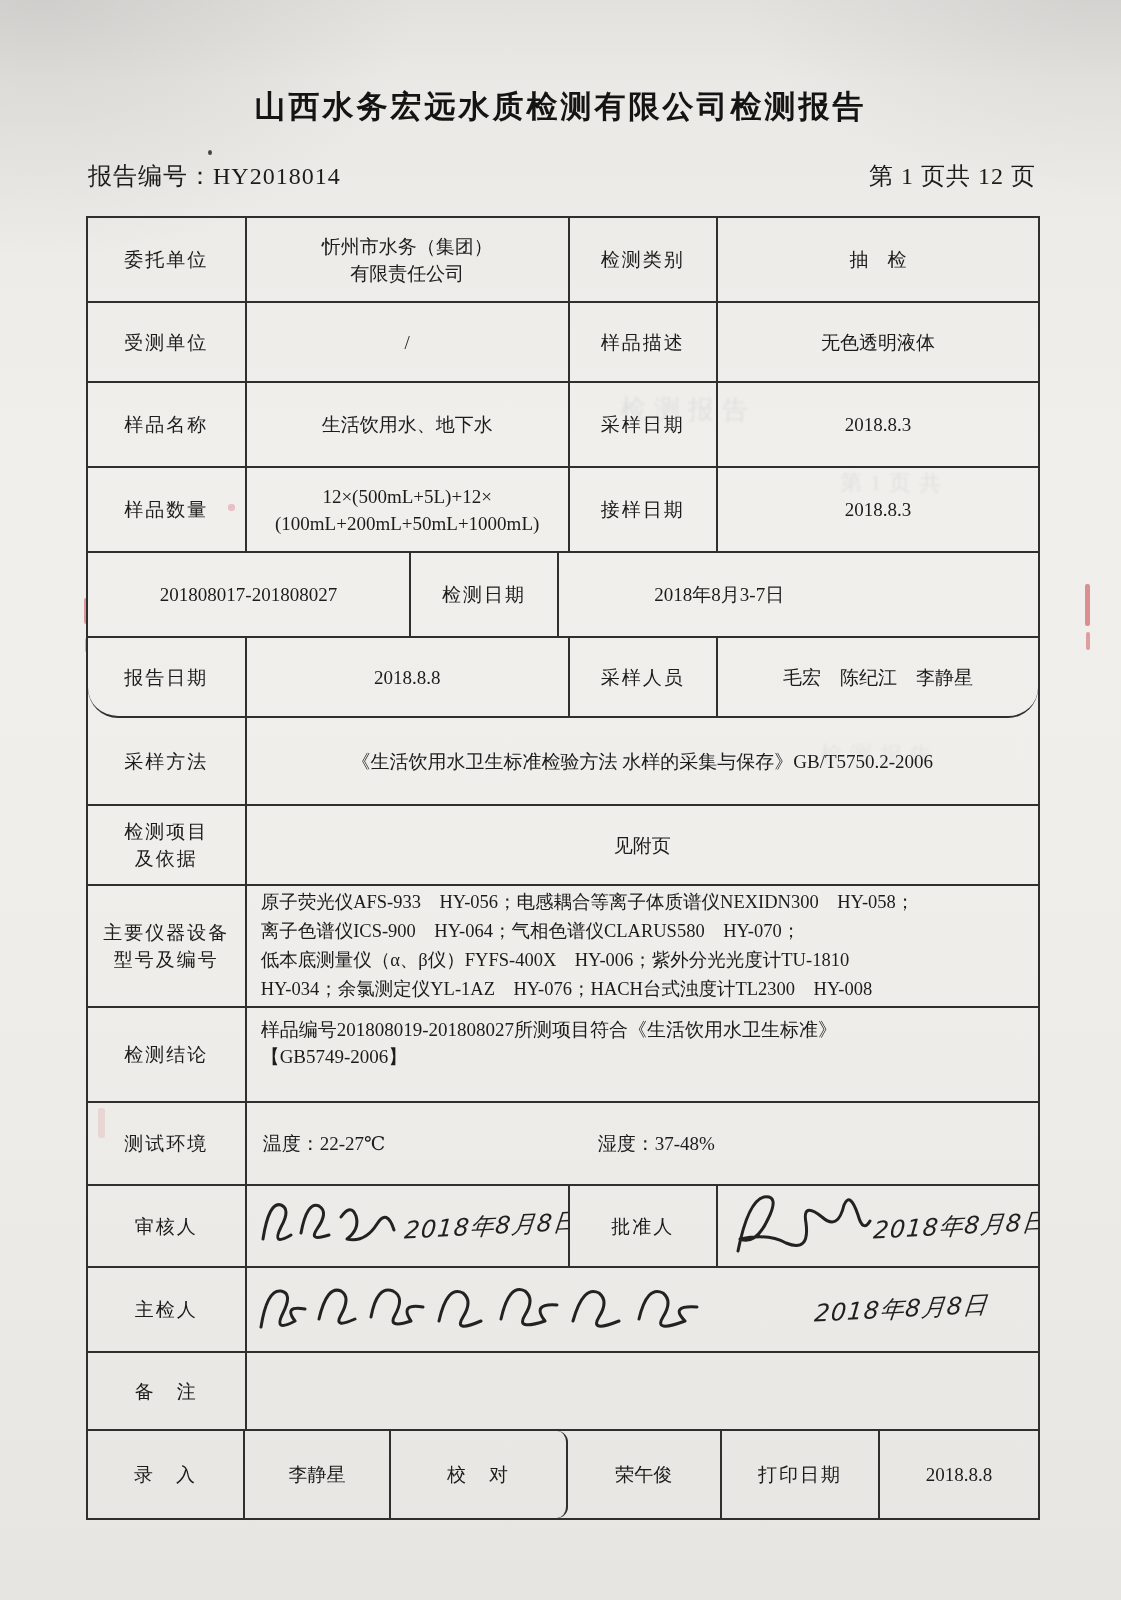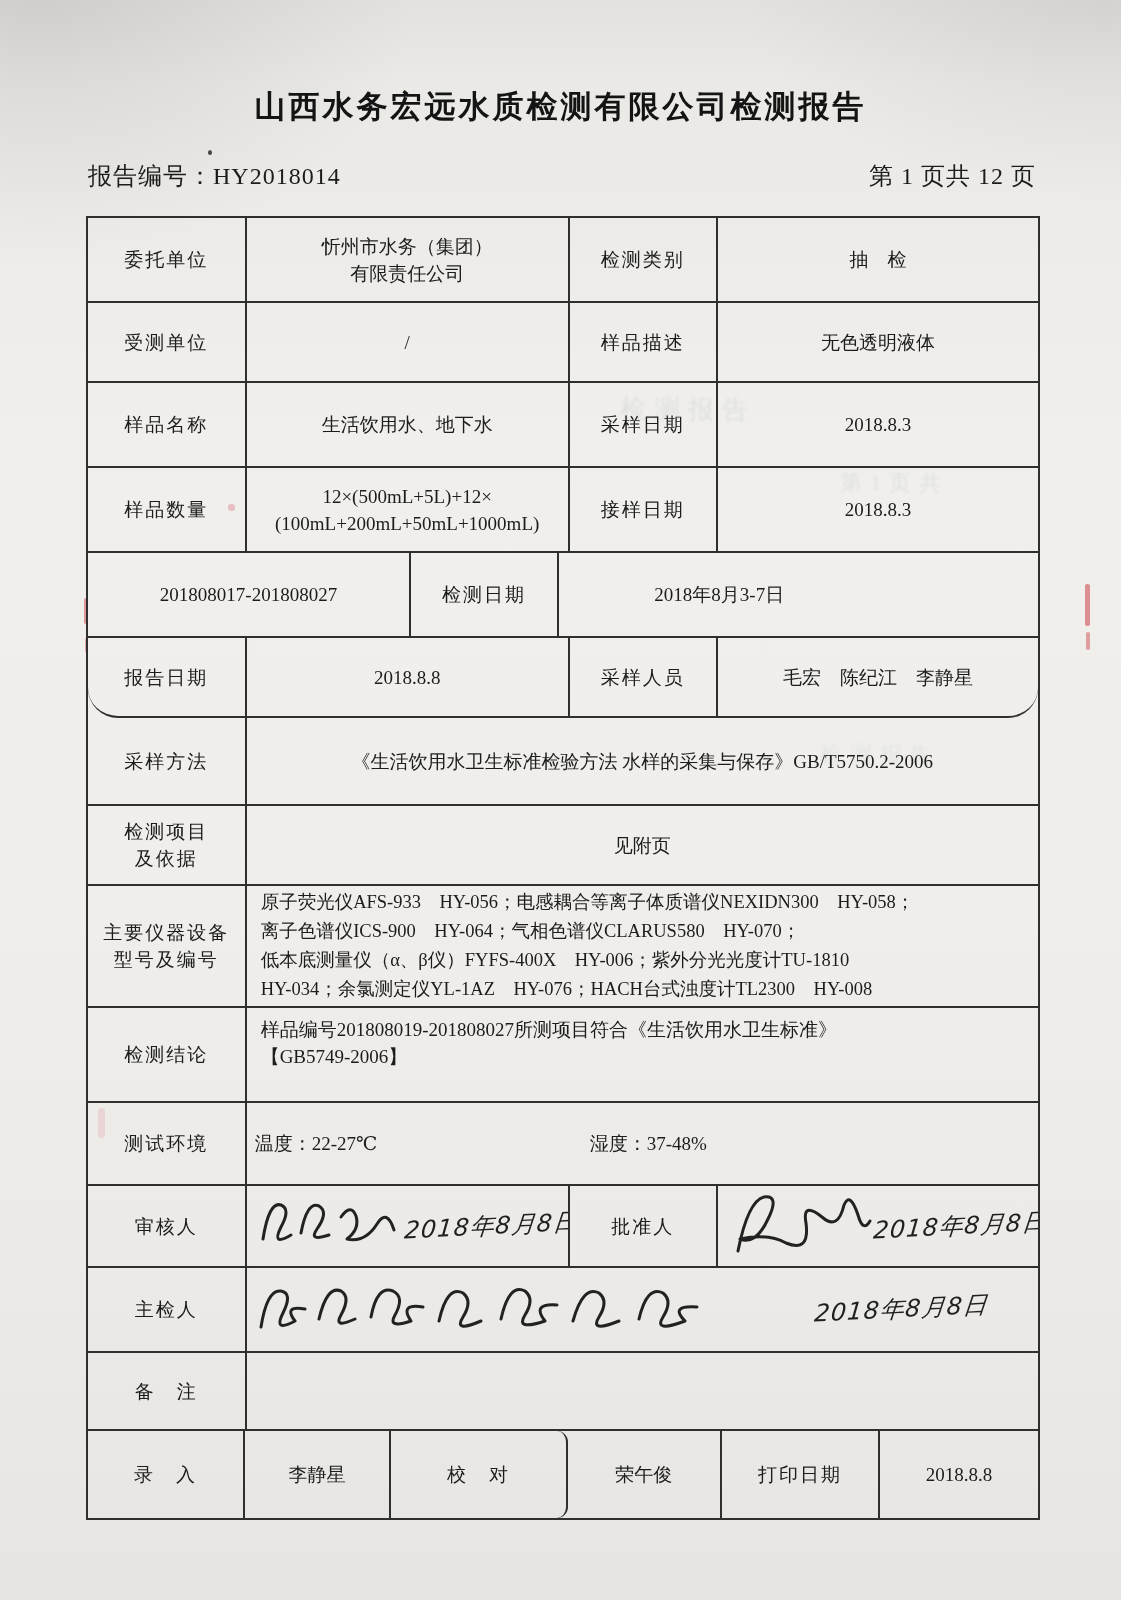--- a/index.html
+++ b/index.html
@@ -34,21 +34,21 @@
   .b1{width:16.5%;} .b2{width:15.4%;} .b3{width:18.6%;border-radius:11px;} .b4{width:16.2%;} .b5{width:16.7%;} .b6{width:16.6%;}
   .left{align-items:flex-start;text-align:right;padding-left:14px;padding-right:4px;}
   .instr{font-size:18.5px;line-height:29px;}
   .sigcell{flex-direction:row;justify-content:flex-start;align-items:center;padding-left:6px;gap:2px;overflow:hidden;}
   .hand{
     font-family:"DejaVu Sans",sans-serif;font-style:italic;font-size:24px;
     transform:skewX(-8deg) rotate(-3deg);white-space:nowrap;color:#1f1f1f;letter-spacing:1px;
   }
   .sig{flex:0 0 auto;}
   .sig path{fill:none;stroke:#222;stroke-width:3;stroke-linecap:round;stroke-linejoin:round;}
-  .envwrap{flex-direction:row;justify-content:flex-start;align-items:center;padding-left:8px;}
+  .envwrap{flex-direction:row;justify-content:flex-start;align-items:center;padding-left:16px;}
   .envtemp{width:335px;text-align:left;}
   .envhum{text-align:left;}
   .ghost{position:absolute;color:#8d95a4;opacity:.16;filter:blur(1.2px);
     font-size:26px;letter-spacing:8px;transform:rotate(.5deg);}
   .redmark{position:absolute;background:#cf4e55;border-radius:2px;}
   .pinkmark{position:absolute;background:#e08f9d;border-radius:3px;}
 </style>
 </head>
 <body>
 

